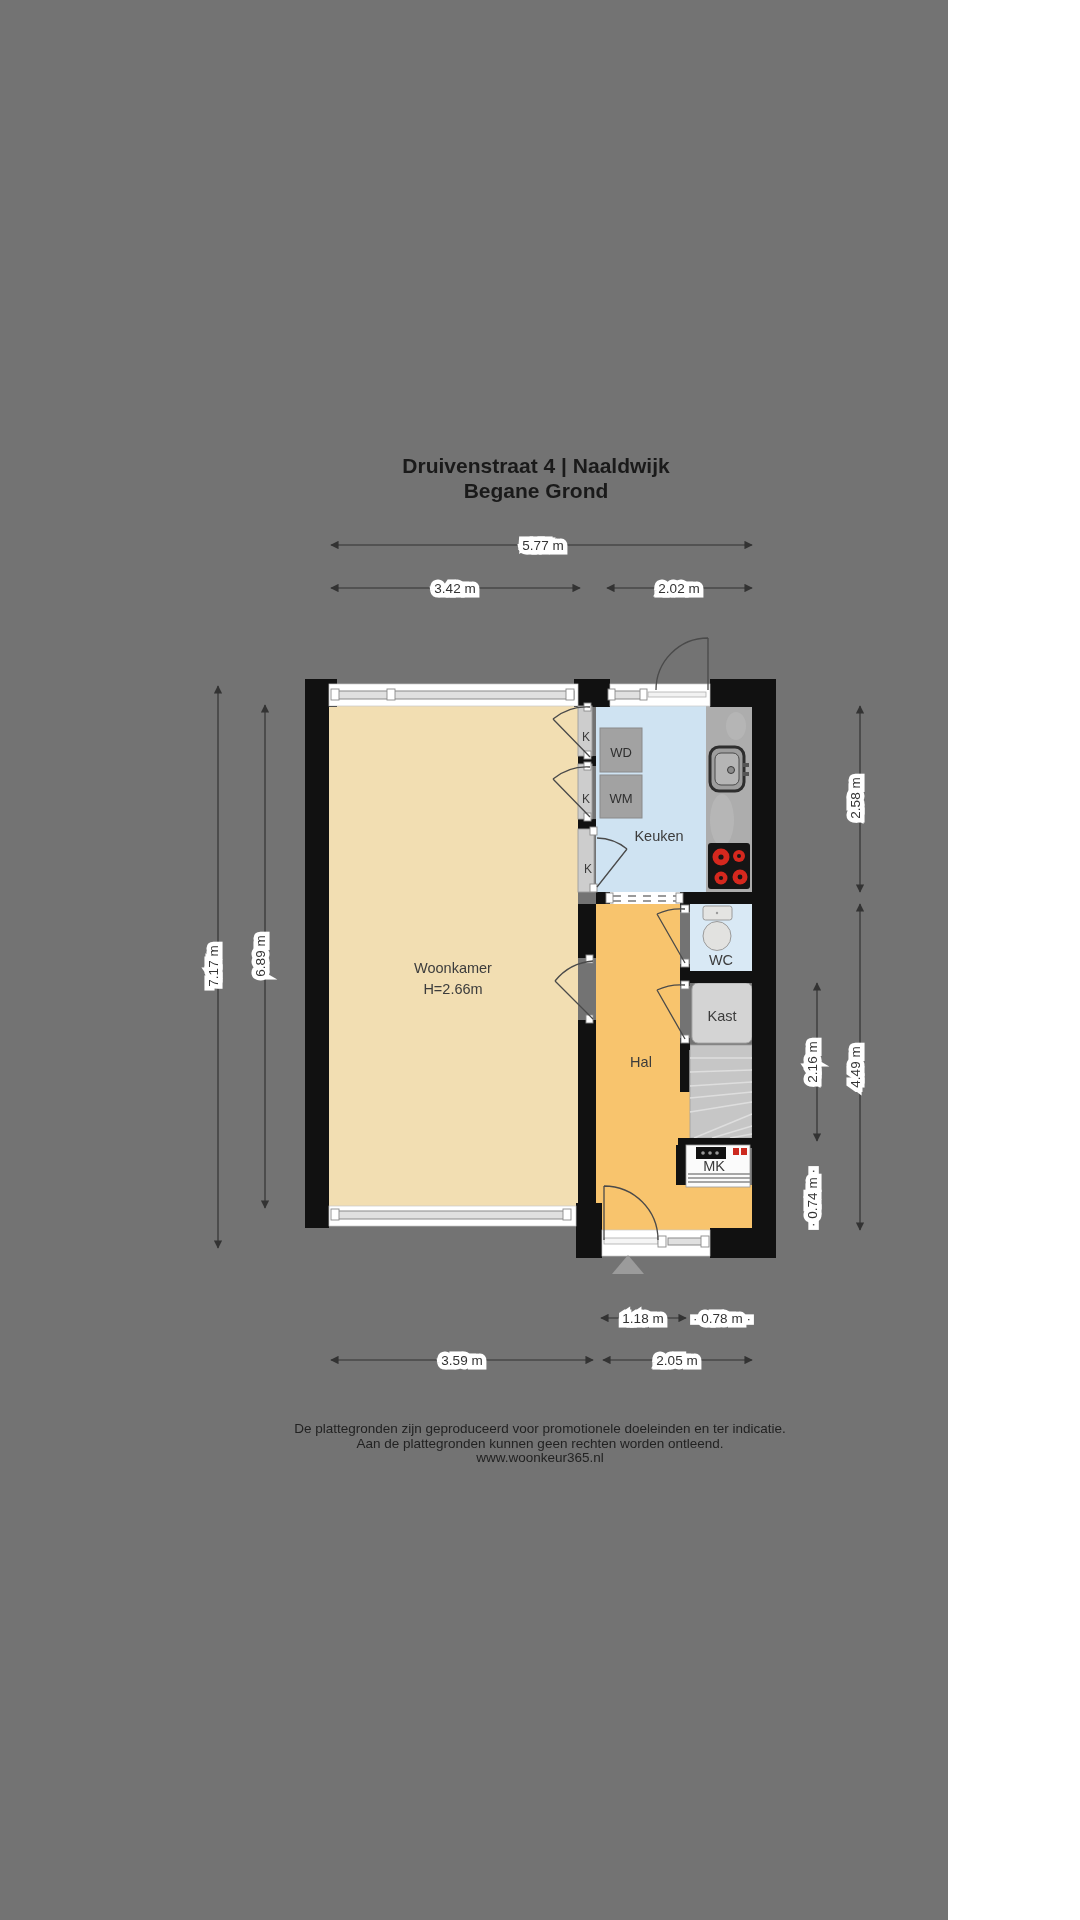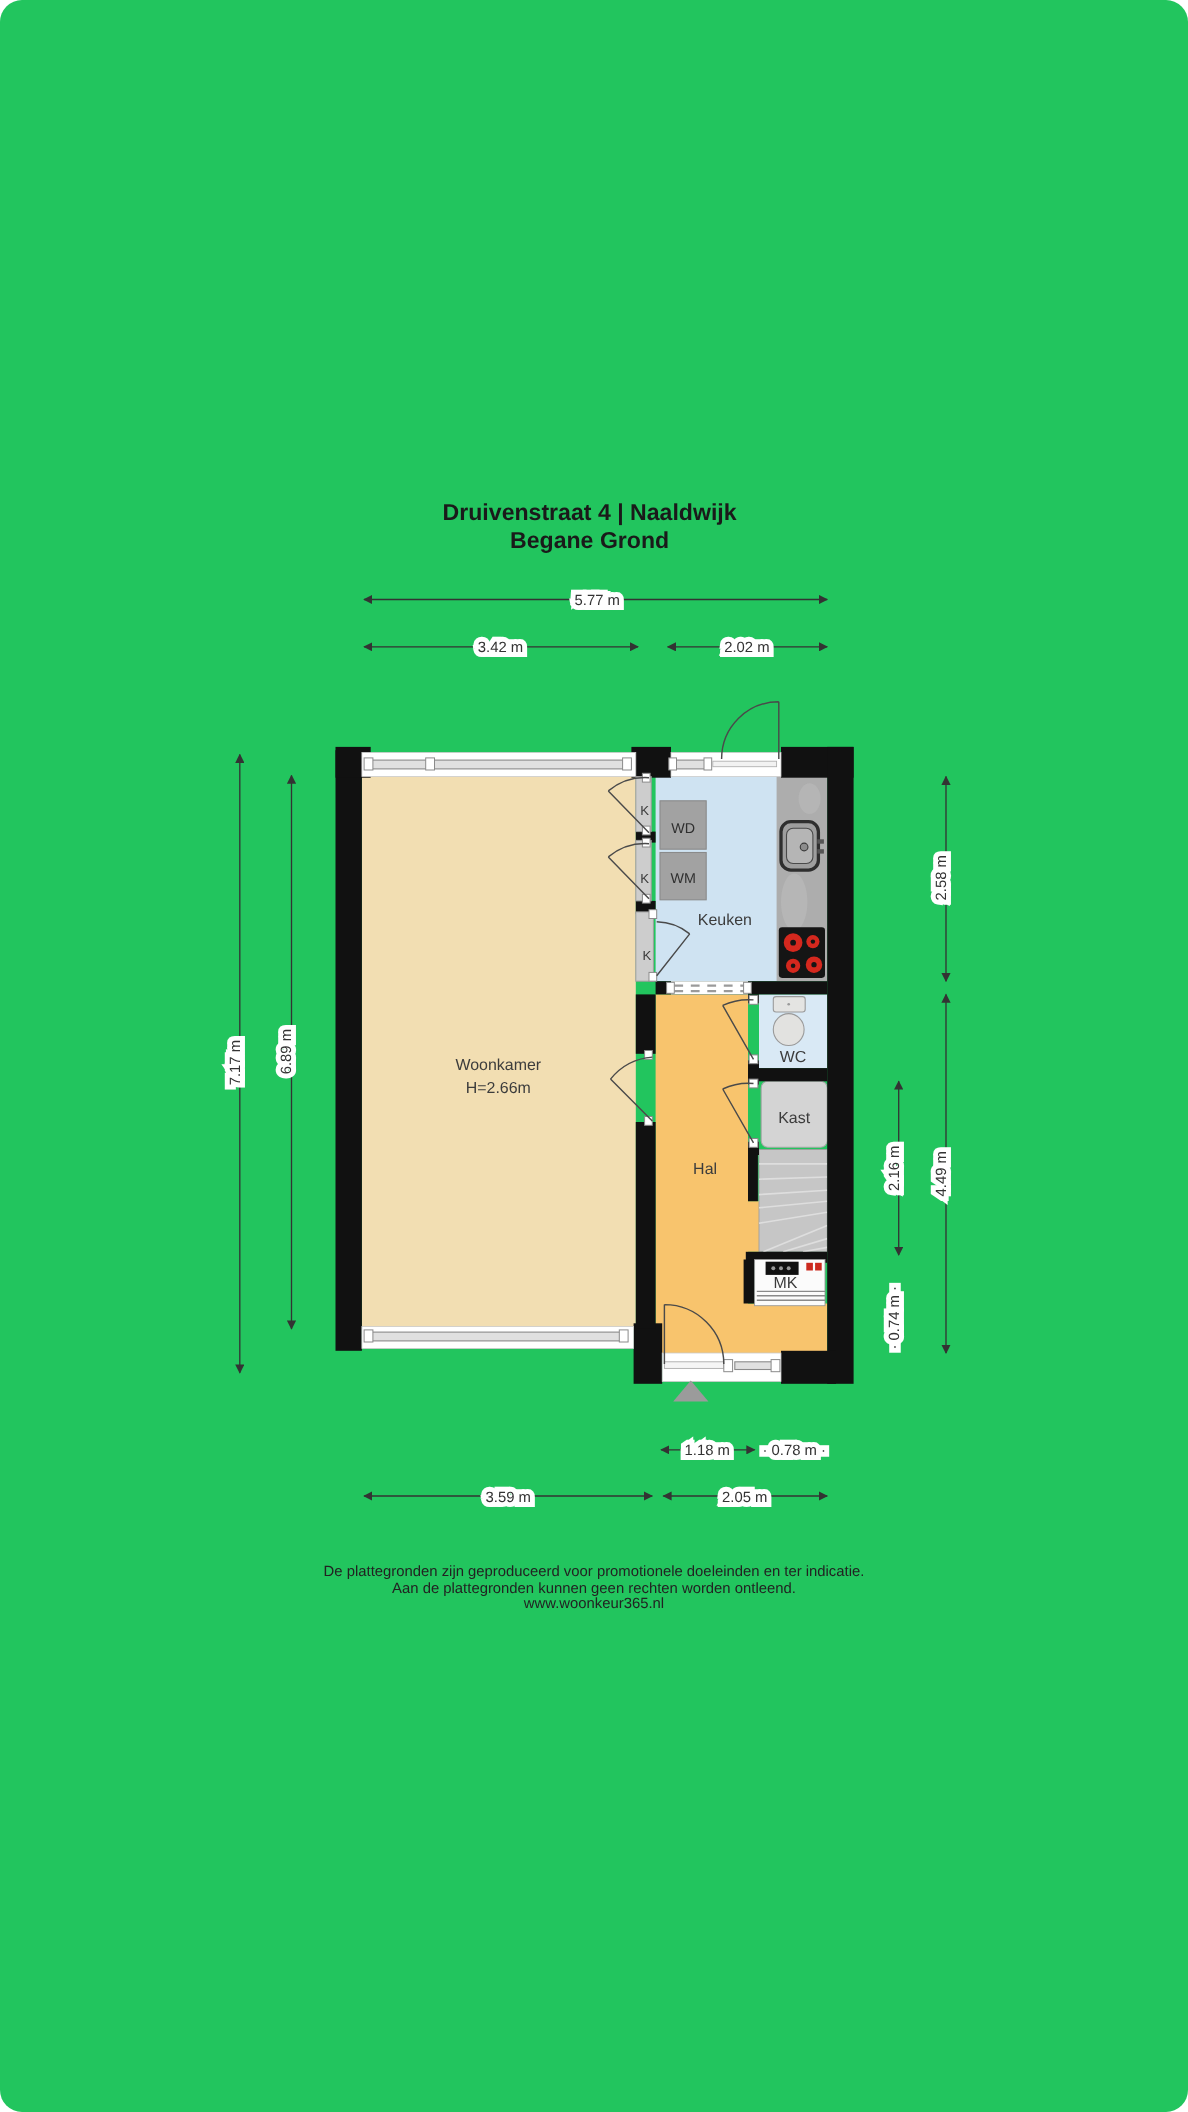--- a/index.html
+++ b/index.html
@@ -1,17 +1,17 @@
 <!DOCTYPE html>
 <html><head>
 <meta charset="utf-8">
 <style>
   html,body{margin:0;padding:0;background:#ffffff;}
-  .page{position:relative;width:1080px;height:1920px;background:#22c55e;overflow:hidden;
-        font-family:"Liberation Sans", sans-serif;border-radius:20px;}
+  .page{position:relative;width:948px;height:1920px;background:#737373;overflow:hidden;
+        font-family:"Liberation Sans", sans-serif;}
   svg{position:absolute;left:0;top:0;}
   text{font-family:"Liberation Sans", sans-serif;}
   .title-text{font-size:21px;font-weight:bold;fill:#1a1a1a;}
   .room-label{font-size:14.5px;fill:#3c3c3c;}
   .small-label{font-size:12px;fill:#3c3c3c;}
   .fixture-label{font-size:13px;fill:#2f2f2f;}
   .dim-label{font-size:13.5px;fill:#333;stroke:#fff;stroke-width:9px;paint-order:stroke;}
   .dim-line{stroke:#333;stroke-width:1.2;}
   .footer-text{font-size:13.5px;fill:#222;}
   .wall{fill:#111111;}

